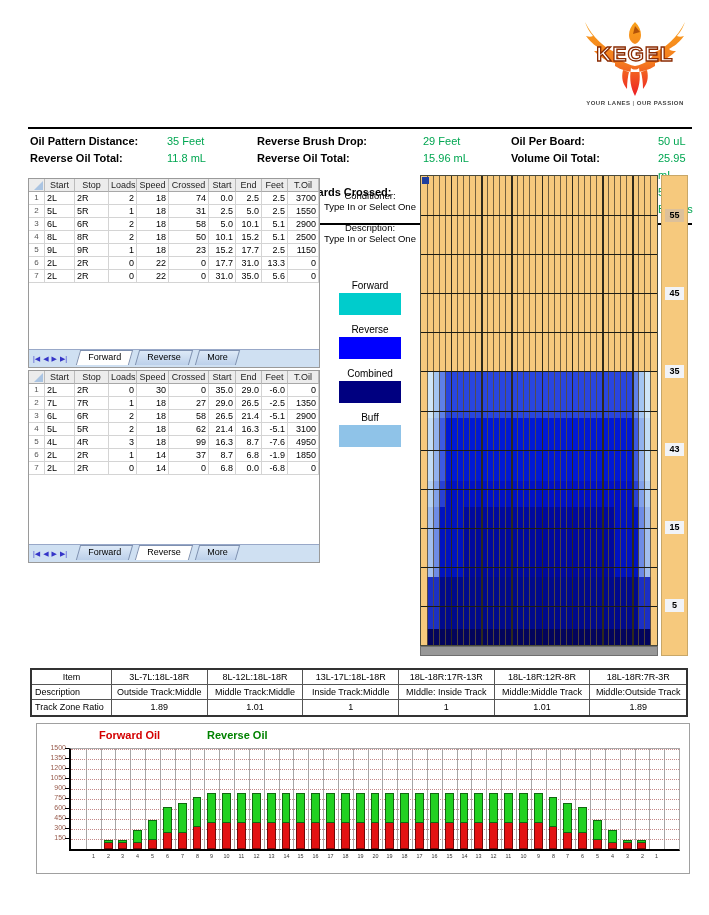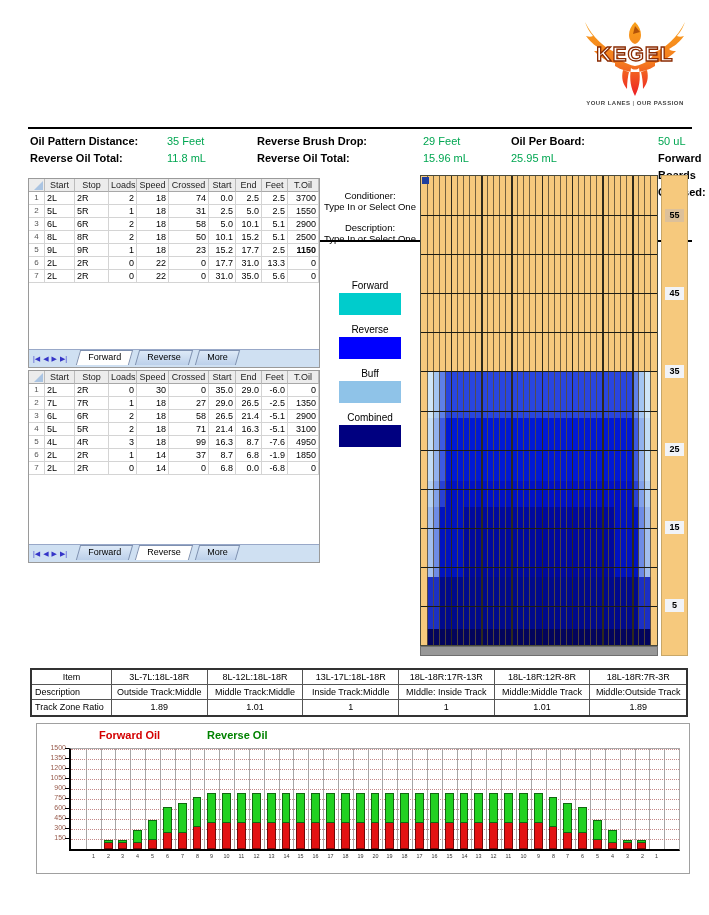--- a/index.html
+++ b/index.html
@@ -134,20 +134,21 @@
       <div class="ilab">Oil Pattern Distance:</div>
       <div class="ival">35 Feet</div>
       <div class="ilab">Reverse Brush Drop:</div>
       <div class="ival">29 Feet</div>
       <div class="ilab">Oil Per Board:</div>
       <div class="ival">50 uL</div>
       <div class="ilab">Reverse Oil Total:</div>
       <div class="ival">11.8 mL</div>
       <div class="ilab">Reverse Oil Total:</div>
       <div class="ival">15.96 mL</div>
+      <div class="ilab">Volume Oil Total:</div>
       <div class="ival">25.95 mL</div>
       <div class="ilab">Forward Boards Crossed:</div>
       <div class="ival">236 Boards</div>
       <div class="ilab">Reverse Boards Crossed:</div>
       <div class="ival">283 Boards</div>
       <div class="ilab">Total Boards Crossed:</div>
       <div class="ival">519 Boards</div>
     </div>
 
   <div class="twidget" id="t-forward">
@@ -216,21 +217,21 @@
       <div class="trow">
         <div class="tcell ncell" style="width: 16px;">5</div>
         <div class="tcell al" style="width: 30px;">9L</div>
         <div class="tcell al" style="width: 34px;">9R</div>
         <div class="tcell ar" style="width: 28px;">1</div>
         <div class="tcell ar" style="width: 32px;">18</div>
         <div class="tcell ar" style="width: 40px;">23</div>
         <div class="tcell ar" style="width: 27px;">15.2</div>
         <div class="tcell ar" style="width: 26px;">17.7</div>
         <div class="tcell ar" style="width: 26px;">2.5</div>
-        <div class="tcell ar" style="width: 31px; font-weight: bold;">1150</div>
+        <div class="tcell ar" style="width: 31px;">1150</div>
       </div>
       <div class="trow">
         <div class="tcell ncell" style="width: 16px;">6</div>
         <div class="tcell al" style="width: 30px;">2L</div>
         <div class="tcell al" style="width: 34px;">2R</div>
         <div class="tcell ar" style="width: 28px;">0</div>
         <div class="tcell ar" style="width: 32px;">22</div>
         <div class="tcell ar" style="width: 40px;">0</div>
         <div class="tcell ar" style="width: 27px;">17.7</div>
         <div class="tcell ar" style="width: 26px;">31.0</div>
@@ -311,21 +312,21 @@
         <div class="tcell ar" style="width: 26px;">21.4</div>
         <div class="tcell ar" style="width: 26px;">-5.1</div>
         <div class="tcell ar" style="width: 31px;">2900</div>
       </div>
       <div class="trow">
         <div class="tcell ncell" style="width: 16px;">4</div>
         <div class="tcell al" style="width: 30px;">5L</div>
         <div class="tcell al" style="width: 34px;">5R</div>
         <div class="tcell ar" style="width: 28px;">2</div>
         <div class="tcell ar" style="width: 32px;">18</div>
-        <div class="tcell ar" style="width: 40px;">71</div>
+        <div class="tcell ar" style="width: 40px;">62</div>
         <div class="tcell ar" style="width: 27px;">21.4</div>
         <div class="tcell ar" style="width: 26px;">16.3</div>
         <div class="tcell ar" style="width: 26px;">-5.1</div>
         <div class="tcell ar" style="width: 31px;">3100</div>
       </div>
       <div class="trow">
         <div class="tcell ncell" style="width: 16px;">5</div>
         <div class="tcell al" style="width: 30px;">4L</div>
         <div class="tcell al" style="width: 34px;">4R</div>
         <div class="tcell ar" style="width: 28px;">3</div>
@@ -385,26 +386,26 @@
     <div class="swatches" id="swatches">
         <div class="sw">
           <div class="lab">Forward</div>
           <div class="box" style="background: rgb(0, 204, 204);"></div>
         </div>
         <div class="sw">
           <div class="lab">Reverse</div>
           <div class="box" style="background: rgb(0, 0, 255);"></div>
         </div>
         <div class="sw">
+          <div class="lab">Combined</div>
+          <div class="box" style="background: rgb(0, 0, 128);"></div>
+        </div>
+        <div class="sw">
           <div class="lab">Buff</div>
           <div class="box" style="background: rgb(143, 195, 232);"></div>
-        </div>
-        <div class="sw">
-          <div class="lab">Combined</div>
-          <div class="box" style="background: rgb(0, 0, 128);"></div>
         </div>
       </div>
   </div>
 
   <div class="lane">
     <div class="boards" id="laneboards">
       <div class="selhandle"></div>
     <div class="band" style="top: 195.417px; height: 46.9px;">
           <div class="bseg" style="left: 6.05128px; width: 6.05128px; background: rgb(207, 230, 248);"></div>
           <div class="bseg" style="left: 12.1026px; width: 6.05128px; background: rgb(164, 198, 242);"></div>
@@ -497,21 +498,21 @@
         <div class="hline" style="top: 156.333px;"></div>
         <div class="hline" style="top: 117.25px;"></div>
         <div class="hline" style="top: 78.1667px;"></div>
         <div class="hline" style="top: 39.0833px;"></div>
       </div>
     <div class="approach"></div>
     <div class="strip" id="lanestrip">
         <div class="dlabel alt" style="top: 32.5833px;">55</div>
         <div class="dlabel" style="top: 110.75px;">45</div>
         <div class="dlabel" style="top: 188.917px;">35</div>
-        <div class="dlabel" style="top: 267.083px;">25</div>
+        <div class="dlabel" style="top: 267.083px;">43</div>
         <div class="dlabel" style="top: 345.25px;">15</div>
         <div class="dlabel" style="top: 423.417px;">5</div>
       </div>
   </div>
 
   <div class="ratio" id="ratio">
       <div class="rcell">Item</div>
       <div class="rcell">3L-7L:18L-18R</div>
       <div class="rcell">8L-12L:18L-18R</div>
       <div class="rcell">13L-17L:18L-18R</div>

